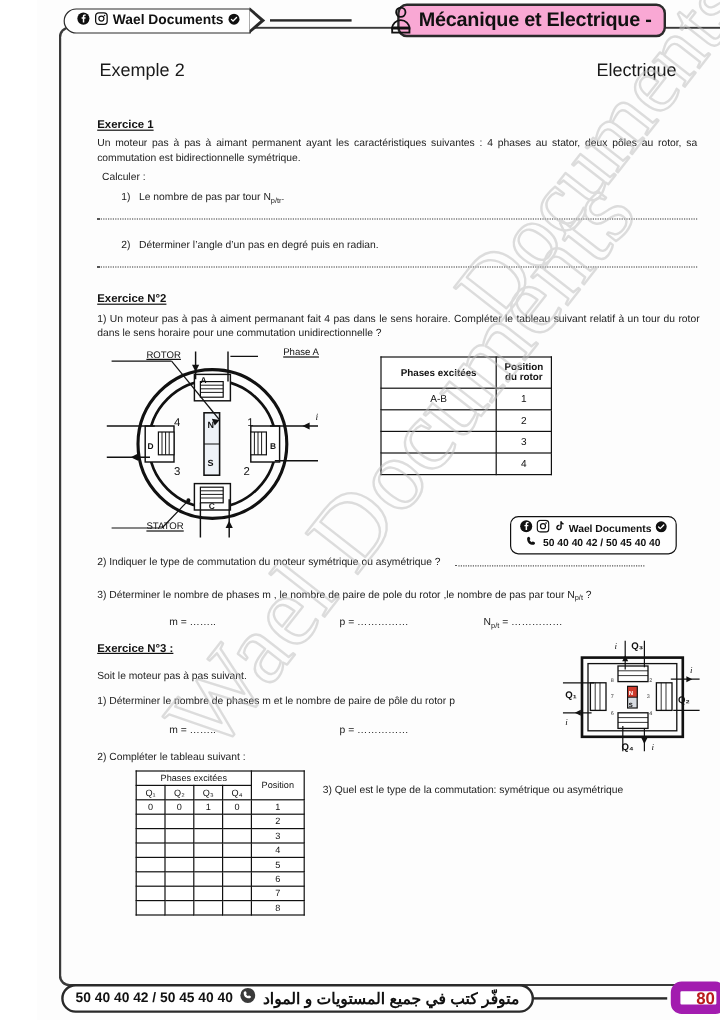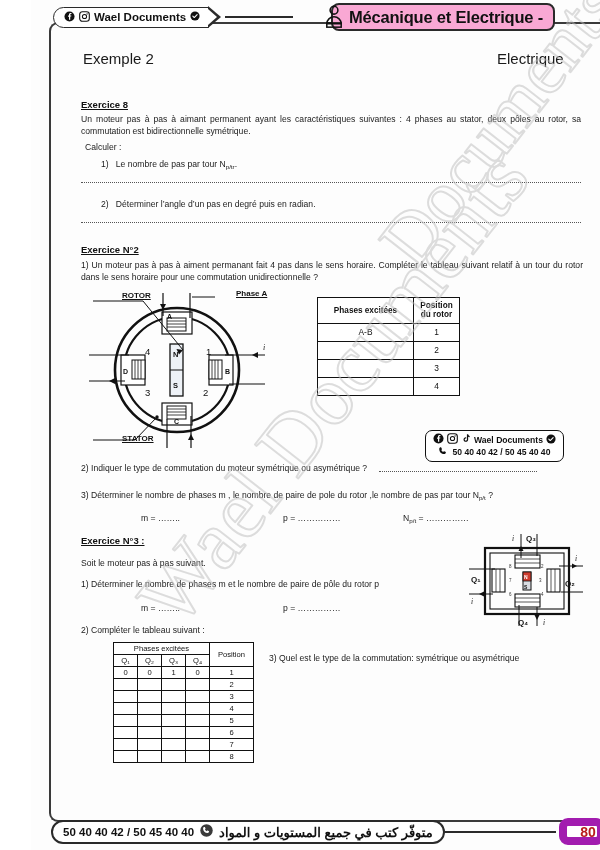--- a/index.html
+++ b/index.html
@@ -127,21 +127,21 @@
   .dotline {
     position: absolute;
     border-bottom: 1.4px dotted #555;
     height: 0;
   }
   sub { font-size: 6.2px; vertical-align: baseline; position: relative; top: 2px; }
 
   
   .rotor-wrap { position: absolute; left: 48px; top: 288px; width: 230px; height: 168px; }
   .lbl { position: absolute; font-size: 8px; color: #111; }
-  .lbl.u { text-decoration: underline; font-weight: bold; padding-left: 29px; }
+  .lbl.u { text-decoration: underline; font-weight: normal; padding-left: 29px; }
 
   
   table { border-collapse: collapse; }
   .tbl1 {
     position: absolute; left: 286px; top: 297px;
     border: 1.3px solid #111;
     font-size: 8.4px; color: #111; background: #fff;
   }
   .tbl1 td, .tbl1 th {
     border: 1.1px solid #111;
@@ -258,21 +258,21 @@
         <path d="M4.5 22c0-4.6 3.8-8.2 8.5-8.2S21.5 17.4 21.5 22z" fill="none" stroke="#111" stroke-width="1.8"></path>
         <rect x="4.5" y="21" width="17" height="5" fill="none" stroke="#111" stroke-width="1.8"></rect>
       </svg>
     </span>
     <div class="hdr-box">Mécanique et Electrique  -</div>
   </div>
 
   <div class="exemple">Exemple 2</div>
   <div class="electrique">Electrique</div>
 
-  <div class="ex-head" style="left:50px; top:99px;">Exercice 8</div>
+  <div class="ex-head" style="left:50px; top:99px;">Exercice 1</div>
   <div class="ptext" style="left:50px; top:113px; width:500px;">Un moteur pas à pas à aimant permanent ayant les caractéristiques suivantes : 4 phases au stator, deux pôles au rotor,   sa commutation est bidirectionnelle symétrique.</div>
   <div class="ptext" style="left:54px; top:141px;">Calculer :</div>
 
   <div class="ptext" style="left:70px; top:158px;">
     <span>1)</span>&nbsp;&nbsp;
     <span>Le nombre de pas par tour N</span><sub>p/tr</sub><span>.</span>
   </div>
   <div class="dotline" style="left:50px; top:182px; width:500px;"></div>
 
   <div class="ptext" style="left:70px; top:198px;">

